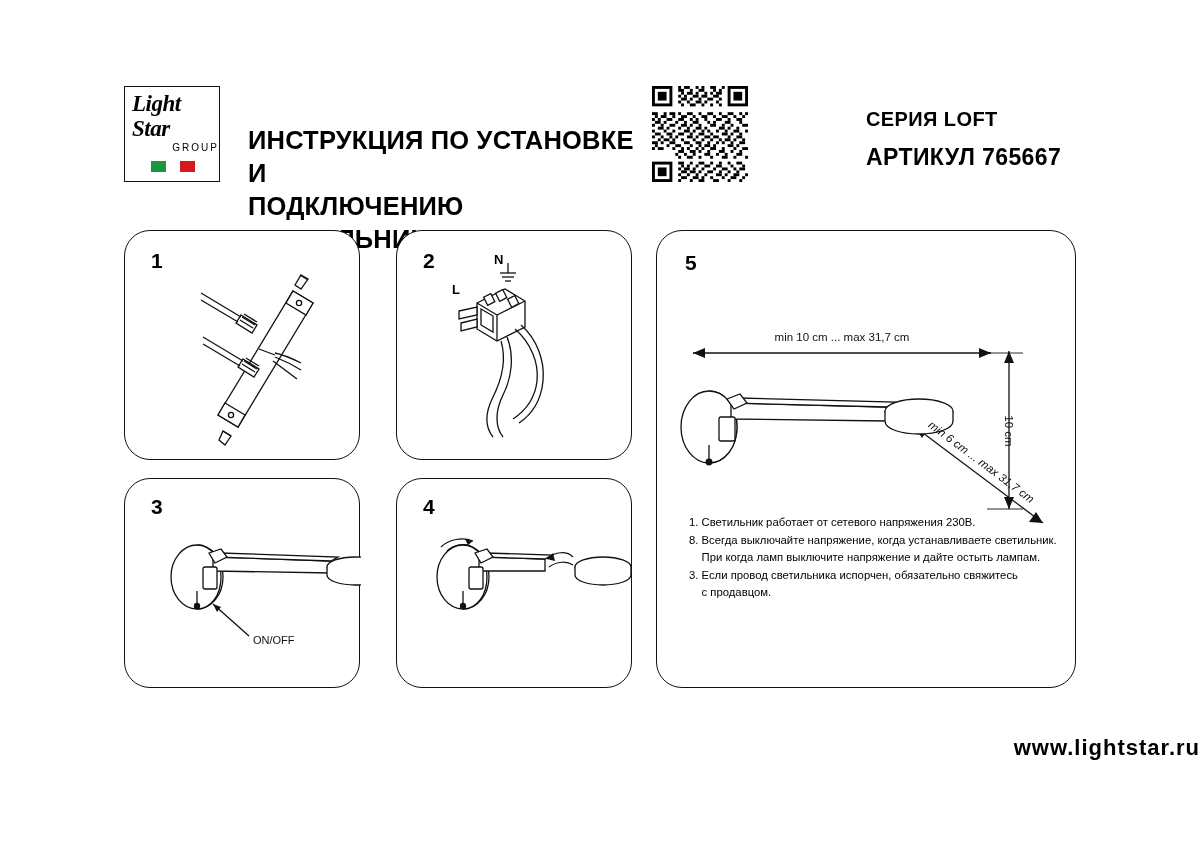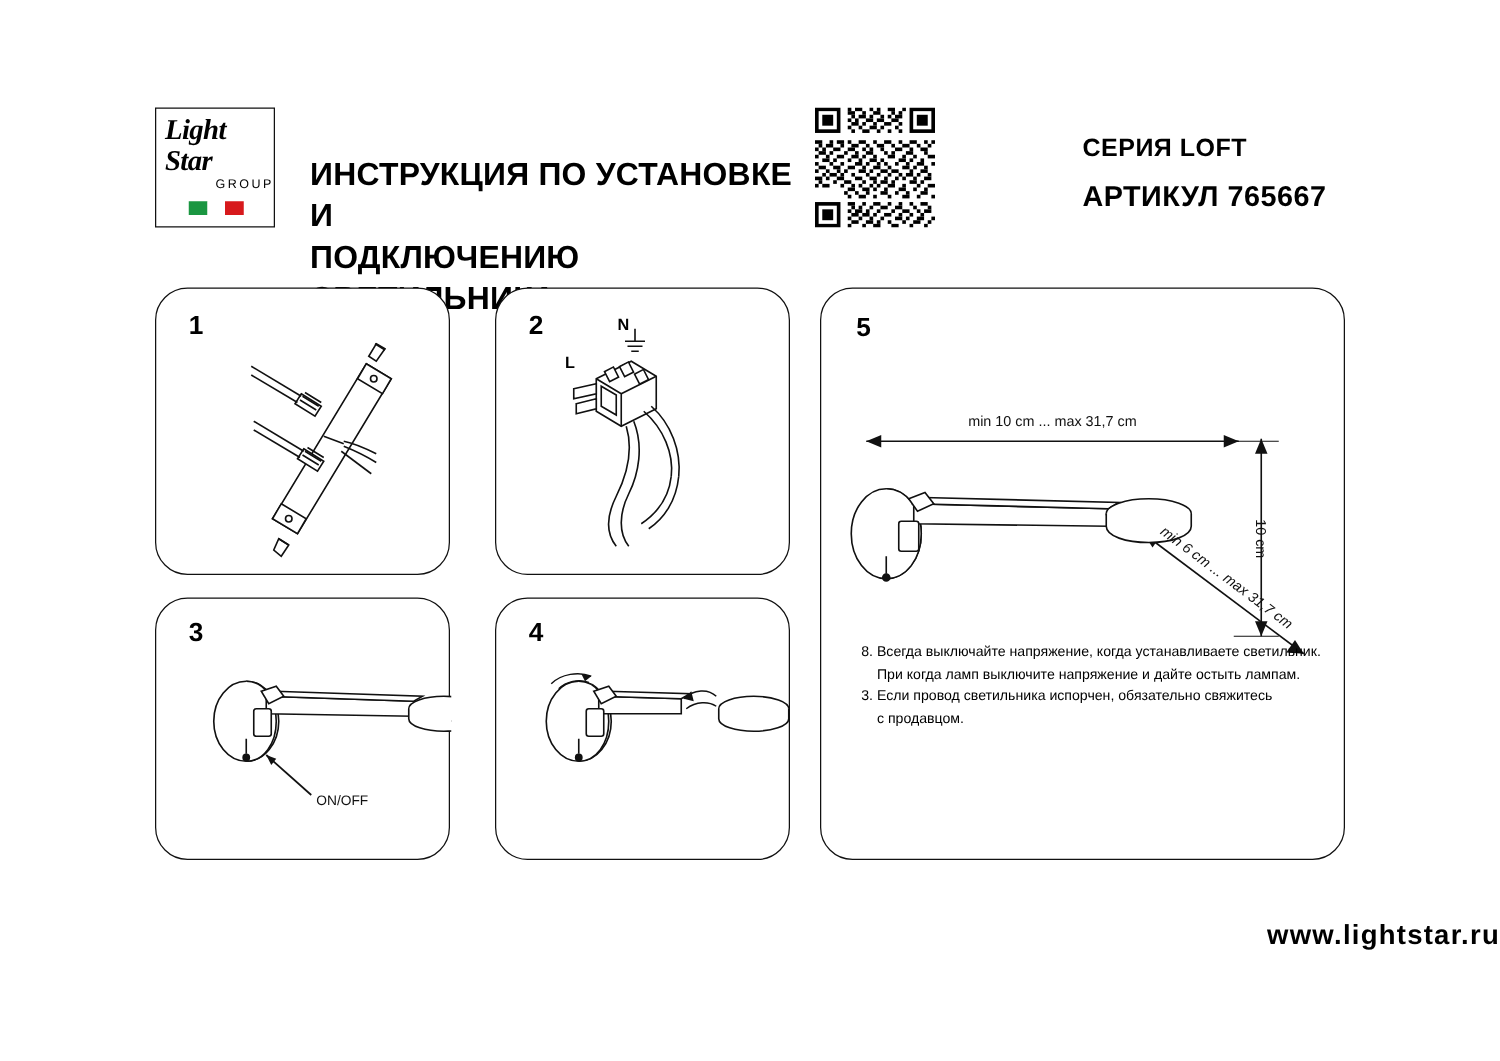--- a/index.html
+++ b/index.html
@@ -576,20 +576,21 @@
 
         <ellipse cx="262" cy="180" rx="34" ry="12" fill="#fff"></ellipse>
         <path d="M228 180 L228 190 C 228 198, 244 203, 262 203 C 280 203, 296 198, 296 190 L296 180" fill="#fff"></path>
       </g>
       <text x="185" y="110" text-anchor="middle" font-family="Liberation Sans, sans-serif" font-size="11.5" fill="#111">min 10 cm ... max 31,7 cm</text>
       <text x="0" y="0" transform="translate(348,200) rotate(90)" text-anchor="middle" font-family="Liberation Sans, sans-serif" font-size="11.5" fill="#111">10 cm</text>
       <text x="0" y="0" transform="translate(322,234) rotate(36.8)" text-anchor="middle" font-family="Liberation Sans, sans-serif" font-size="11.5" font-style="italic" fill="#111">min 6 cm ... max 31,7 cm</text>
     </svg>
 
     <div class="notes" style="position:absolute; left:32px; top:283px; width:360px;">
+      <div>1. Светильник работает от сетевого напряжения 230В.</div>
       <div>8. Всегда выключайте напряжение, когда устанавливаете светильник.</div>
       <div>    При когда ламп выключите напряжение и дайте остыть лампам.</div>
       <div>3. Если провод светильника испорчен, обязательно свяжитесь</div>
       <div>    с продавцом.</div>
     </div>
   </div>
 
   <div style="position:absolute; left:494px; top:252px; font-size:13px; font-weight:bold;">N</div>
   <div style="position:absolute; left:452px; top:282px; font-size:13px; font-weight:bold;">L</div>
 

